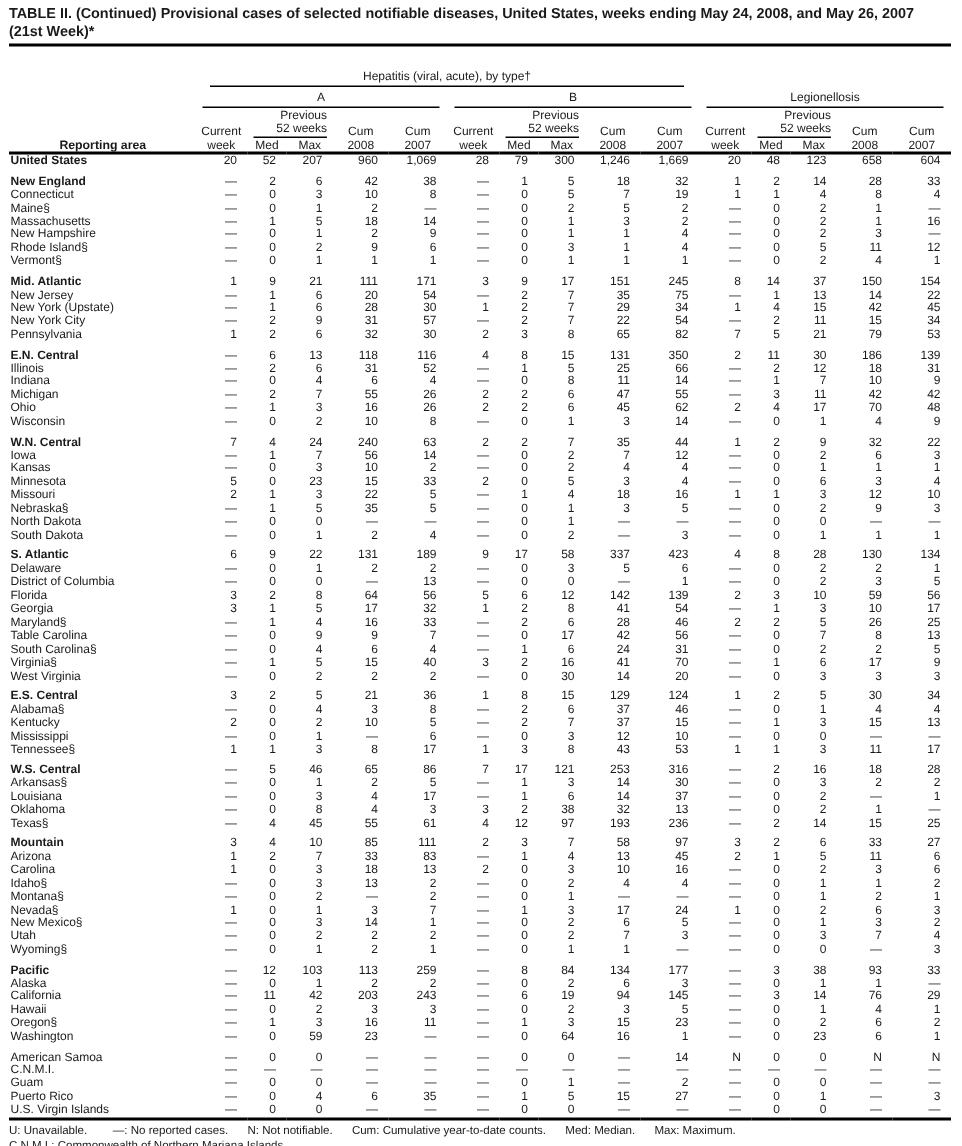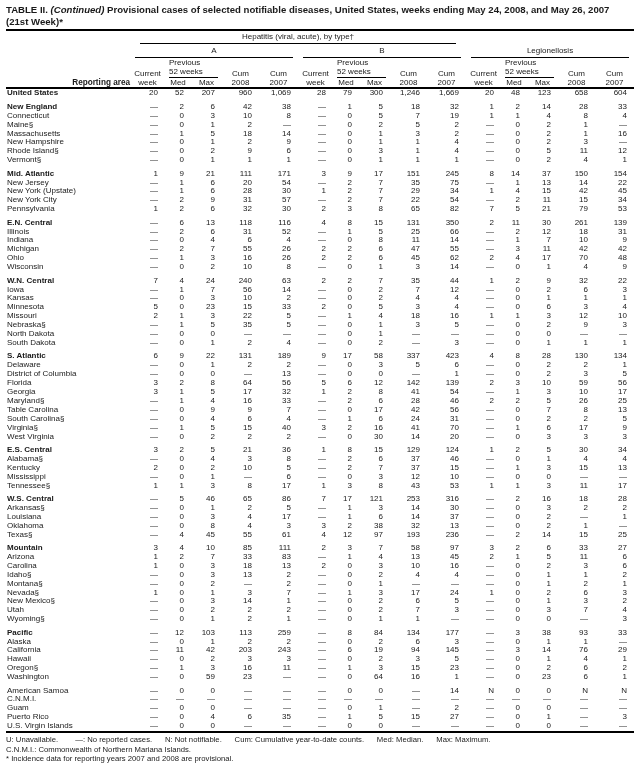--- a/index.html
+++ b/index.html
@@ -9,42 +9,42 @@
     font-family: "Liberation Sans", sans-serif;
     color: #1a1a1a;
     -webkit-font-smoothing: antialiased;
   }
   .page { padding: 4px 7px 0 6px; }
 
   .title {
     font-size: 9.6px; font-weight: bold; line-height: 1.22;
     border-bottom: 2px solid #000; padding-bottom: 2px;
   }
-  .title .cont { font-style: italic; }
+  .title .cont { }
 
   table.t {
     border-collapse: collapse; table-layout: fixed;
-    width: 628px; margin-top: 2px;
+    width: 628px; margin-top: 16px;
     border-bottom: 2px solid #000;
   }
   thead { border-bottom: 2px solid #000; }
   thead th {
     font-weight: normal; font-size: 8px; line-height: 1.1;
     vertical-align: bottom; padding: 0; text-align: center;
   }
-  th.area-head { text-align: right; font-weight: bold; font-size: 8.2px; padding-left: 1px; }
+  th.area-head { text-align: center; font-weight: bold; font-size: 8.2px; padding-left: 1px; }
   .rule-lbl {
     border-bottom: 1px solid #000; padding-bottom: 1px; margin: 0 10px 1px 10px;
     text-align: center;
   }
   .rule-sub { margin: 0 5px 1px 5px; }
   .pre2 { white-space: pre-line; }
   .prev-wrap {
     border-bottom: 1px solid #000; margin: 0 4px 1px 4px;
-    white-space: pre-line; text-align: left; padding-bottom: 0;
+    white-space: pre-line; text-align: right; padding-bottom: 0;
   }
   thead tr.rg th { padding-top: 2px; }
 
   tbody td {
     font-size: 8px; line-height: 8.9px;
     padding: 0 7px 0 0; text-align: right; white-space: nowrap; overflow: hidden;
   }
   tbody td.area { text-align: left; padding: 0 0 0 1px; }
   tr.bold-row td.area { font-weight: bold; }
   tr.section-start td { padding-top: 4.5px; }
@@ -388,21 +388,21 @@
           <td class="num">118</td>
           <td class="num">116</td>
           <td class="num">4</td>
           <td class="num">8</td>
           <td class="num">15</td>
           <td class="num">131</td>
           <td class="num">350</td>
           <td class="num">2</td>
           <td class="num">11</td>
           <td class="num">30</td>
-          <td class="num">261</td>
+          <td class="num">186</td>
           <td class="num">139</td>
         </tr>
         <tr>
           <td class="area">Illinois</td>
           <td class="num">—</td>
           <td class="num">2</td>
           <td class="num">6</td>
           <td class="num">31</td>
           <td class="num">52</td>
           <td class="num">—</td>

